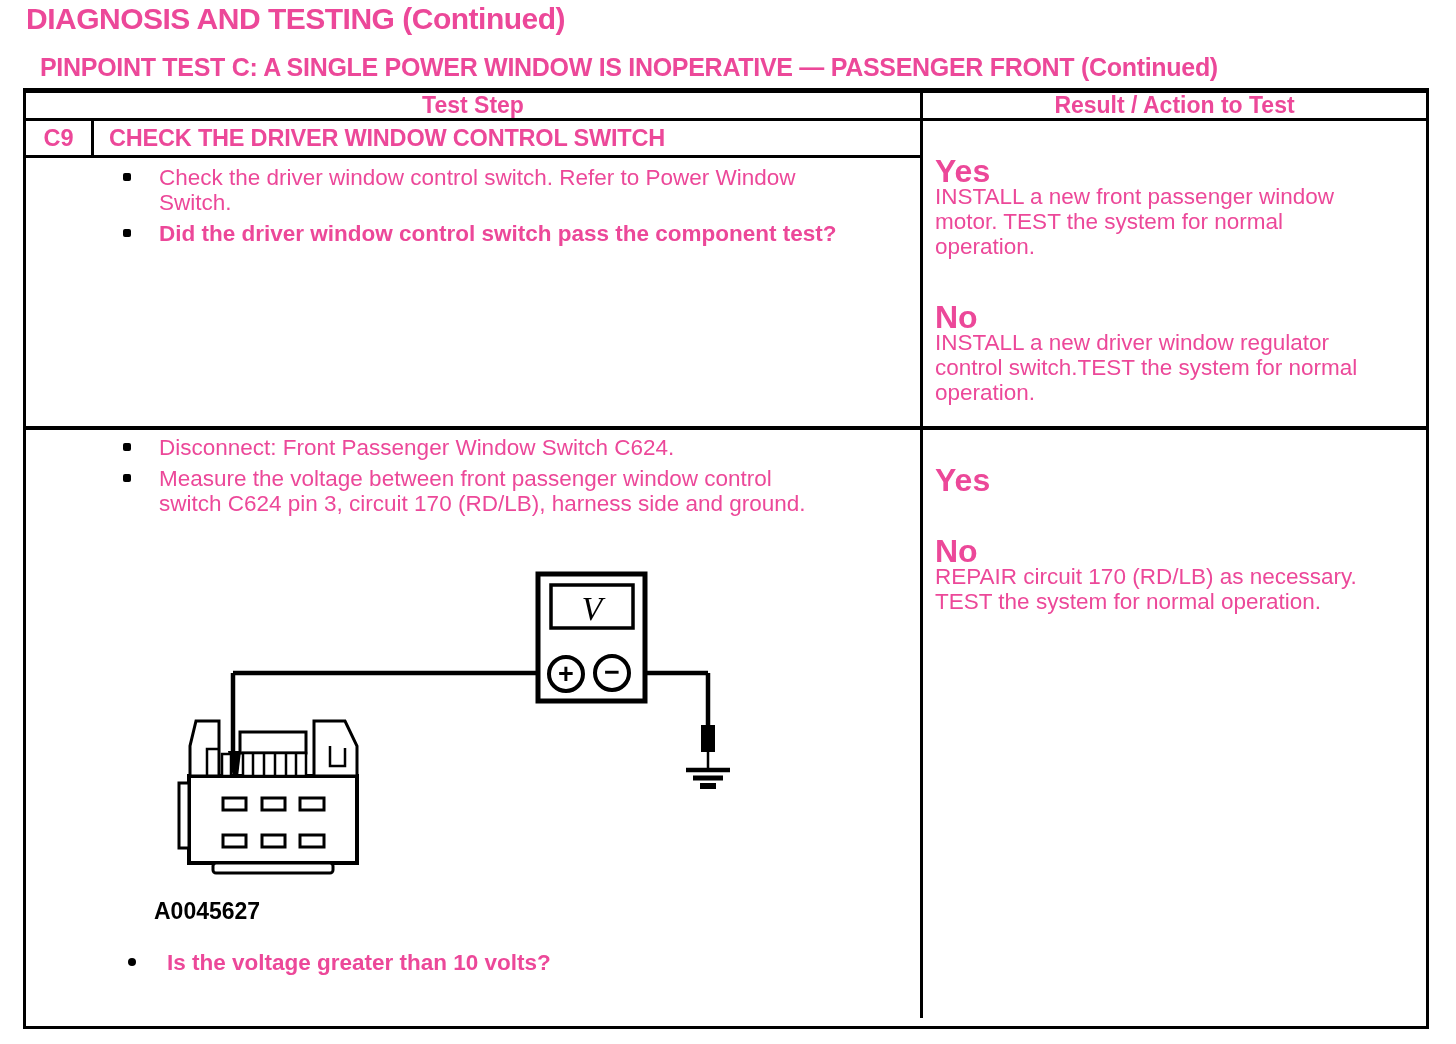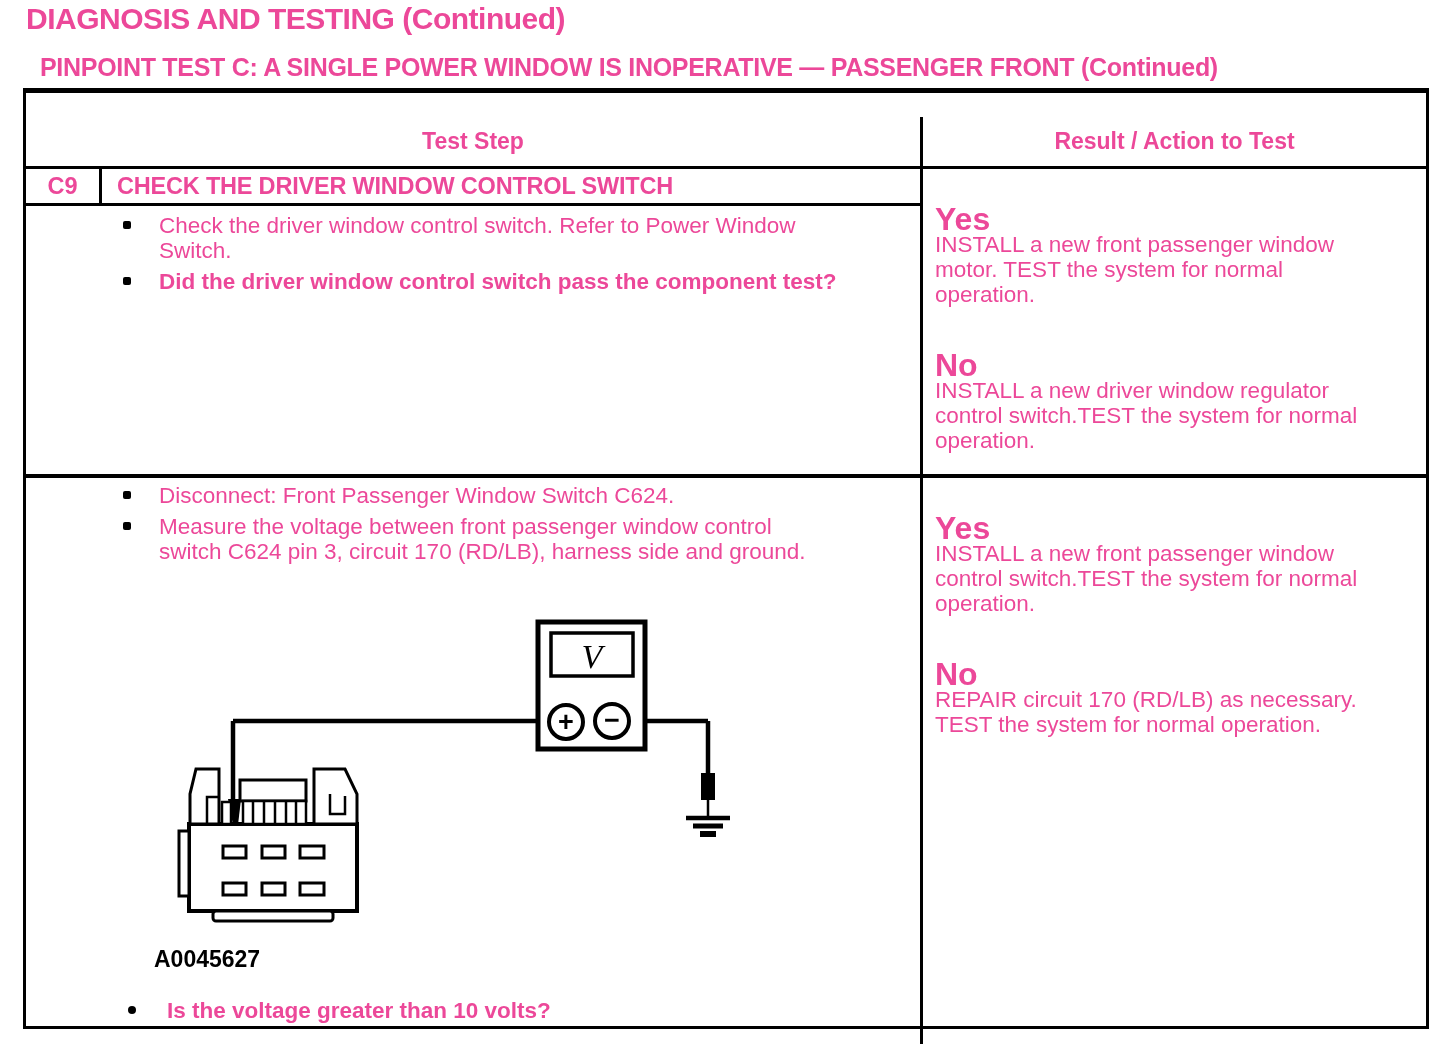--- a/index.html
+++ b/index.html
@@ -21,31 +21,31 @@
   .h2 {
     position: absolute; left: 40px; top: 53px;
     font-size: 25px; font-weight: bold; letter-spacing: -0.3px;
     margin: 0; white-space: nowrap;
   }
   .ptable {
     position: absolute; left: 23px; top: 88px;
     width: 1406px; height: 941px;
     border: 3px solid #000; border-top-width: 5px;
   }
-  .thead { display: flex; height: 52px; border-bottom: 3px solid #000; margin-top: 24px; }
+  .thead { display: flex; height: 28px; border-bottom: 3px solid #000; }
   .th { display: flex; align-items: center; justify-content: center;
         font-weight: bold; font-size: 23px; }
   .th-left { width: 897px; border-right: 3px solid #000; }
   .th-right { flex: 1; }
   .trow { display: flex; }
   .row-c9 { height: 305px; }
   .row-c10 { height: 592px; border-top: 4px solid #000; }
   .lcol { width: 897px; border-right: 3px solid #000; display: flex; flex-direction: column; }
   .band { display: flex; height: 37px; border-bottom: 3px solid #000; align-items: stretch; }
-  .step-id { width: 76px; border-right: 3px solid #000; display: flex; align-items: center;
+  .step-id { width: 68px; border-right: 3px solid #000; display: flex; align-items: center;
              justify-content: center; font-weight: bold; font-size: 23.5px; }
   .step-title { display: flex; align-items: center; padding-left: 15px;
                 font-weight: bold; font-size: 23.5px; letter-spacing: -0.2px; white-space: nowrap; }
   .content { position: relative; flex: 1; font-size: 22.5px; line-height: 25px; }
   ul.bullets { list-style: none; margin: 0; padding: 0 0 0 97px; }
   .row-c9 ul.bullets { margin-top: 7px; }
   .row-c10 ul.bullets { margin-top: 5px; }
   ul.bullets li { position: relative; padding-left: 36px; margin-bottom: 6px; }
   .sq { position: absolute; left: 0; top: 8px; width: 8px; height: 8px;
         background: #000; border-radius: 2px; }
@@ -191,21 +191,20 @@
 
           <div class="question-li">
             <span class="sq"></span>
             <span class="t">Is the voltage greater than 10 volts?</span>
           </div>
         </div>
       </div>
       <div class="rcol">
         <div class="res">
           <div class="ans">Yes</div>
-          <div class="act">INSTALL a new front passenger window control switch.TEST the system for normal operation.</div>
         </div>
         <div class="res">
           <div class="ans">No</div>
           <div class="act">REPAIR circuit 170 (RD/LB) as necessary. TEST the system for normal operation.</div>
         </div>
       </div>
     </div>
 
   </div>
 </div>

